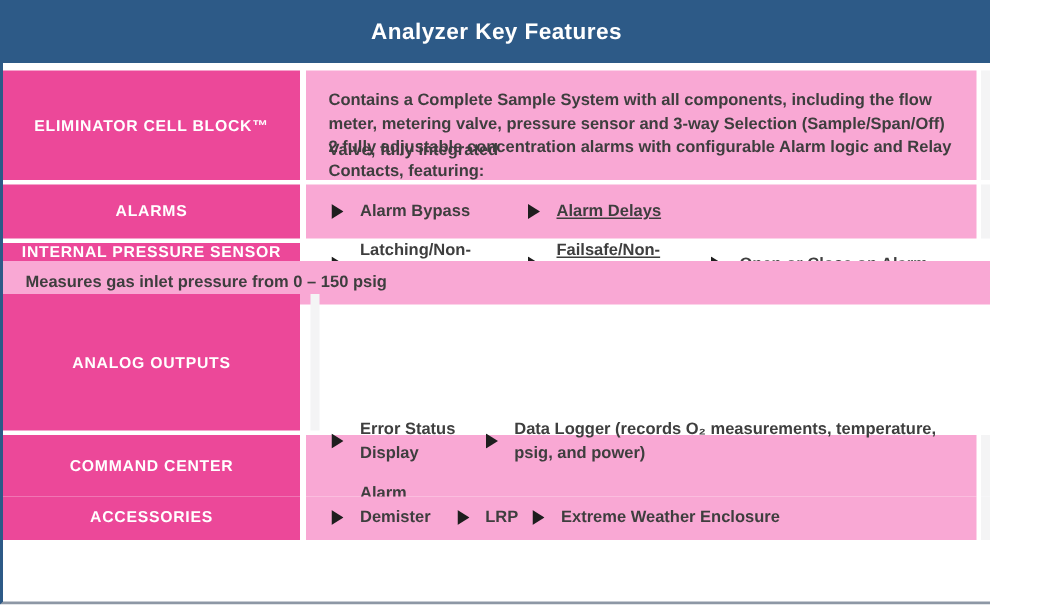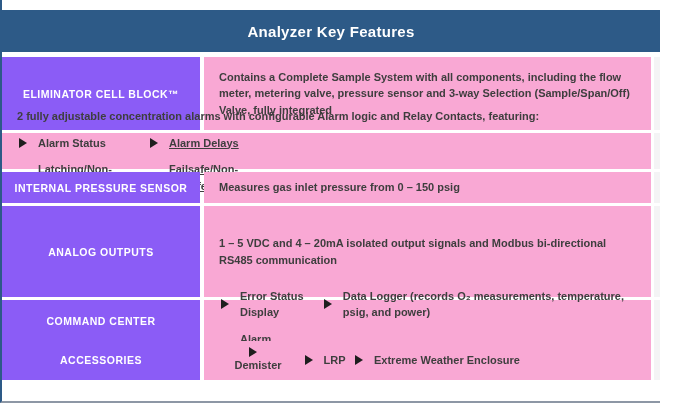--- a/index.html
+++ b/index.html
@@ -1,89 +1,90 @@
 <!DOCTYPE html>
 <html><head>
 <meta charset="utf-8">
 <style>
   html,body{margin:0;padding:0;background:#fff;}
   .wrap{
     width:660px;height:403px;box-sizing:border-box;
     background:#ffffff;
     border-left:2px solid #2d5a87;
     border-bottom:2px solid #8d97a5;
-    padding-top:10px;
+    padding-top:0;
     font-family:"Liberation Sans","DejaVu Sans",sans-serif;
     overflow:hidden;
   }
   .header{
     height:42px;background:#2d5a87;color:#ffffff;
     display:flex;align-items:center;justify-content:center;
     font-size:15px;font-weight:bold;letter-spacing:.3px;
     margin-bottom:5px;
   }
   .trow{display:flex;margin-bottom:3px;}
   .trow::after{content:"";width:6px;margin-left:3px;background:#f4f4f5;flex-shrink:0;}
   .trow:nth-of-type(1){height:65px;}
   .trow:nth-of-type(2){height:73px;}
   .trow:nth-of-type(3){height:36px;}
-  .trow:nth-of-type(4){height:31px;}
+  .trow:nth-of-type(4){height:31px;flex-direction:column;}
   .trow:nth-of-type(5){height:91px;}
   .trow:nth-of-type(6){height:41px;margin-bottom:0;}
   .label-cell{
-    width:198px;flex-shrink:0;background:#8b5cf6;color:#ffffff;
+    width:198px;flex-shrink:0;background:#ec4899;color:#ffffff;
     display:flex;align-items:center;justify-content:center;text-align:center;
     font-size:10.5px;font-weight:bold;letter-spacing:.5px;
     margin-right:4px;padding:0 10px;box-sizing:border-box;
   }
   .content-cell{
     flex:1;background:#f9a8d4;color:#3e3e3e;
     display:flex;flex-direction:column;justify-content:center;
     padding:6px 12px 6px 15px;box-sizing:border-box;
     font-size:11px;font-weight:bold;line-height:1.5;
   }
   .para{margin:0;}
   .intro{margin:0;}
   .brow{display:flex;align-items:center;margin-top:10px;}
   .brow.first{margin-top:0;}
   .bitem{display:flex;align-items:center;box-sizing:border-box;padding-left:2px;}
   .bitem .tri{display:flex;align-items:center;margin-right:11px;flex-shrink:0;}
   .alarms .bitem:nth-child(1){width:131px;}
   .alarms .bitem:nth-child(2){width:122px;text-decoration:underline;}
   .command .bitem:nth-child(1){width:127px;justify-content:space-between;}
-  .acc .bitem:nth-child(1){width:76px;flex-direction:column;}
+  .acc .bitem:nth-child(1){width:76px;}
   .acc .bitem:nth-child(2){width:58px;justify-content:center;}
 </style>
 </head>
 <body>
 
 <div class="wrap">
 
   <div class="header">
     <span>Analyzer Key Features</span>
   </div>
 
   <div class="trow">
     <div class="label-cell">ELIMINATOR CELL BLOCK™</div>
     <div class="content-cell">
       <p class="para">Contains a Complete Sample System with all components, including the flow meter, metering valve, pressure sensor and 3-way Selection (Sample/Span/Off) Valve, fully integrated</p>
     </div>
   </div>
 
   <div class="trow">
+    <div class="label-cell">ALARMS</div>
     <div class="content-cell alarms">
       <p class="intro">2 fully adjustable concentration alarms with configurable Alarm logic and Relay Contacts, featuring:</p>
       <div class="brow">
         <span class="bitem">
           <span class="tri">
               <svg width="8" height="10" viewBox="0 0 8 10">
                 <polygon points="0,0 8,5 0,10" fill="#1e1e1e"></polygon>
               </svg>
             </span>
-          <span>Alarm Status</span>
+          <span>Alarm Bypass</span>
         </span>
         <span class="bitem">
           <span class="tri">
               <svg width="8" height="10" viewBox="0 0 8 10">
                 <polygon points="0,0 8,5 0,10" fill="#1e1e1e"></polygon>
               </svg>
             </span>
           <span>Alarm Delays</span>
         </span>
       </div>
@@ -118,23 +119,20 @@
 
   <div class="trow">
     <div class="label-cell">INTERNAL PRESSURE SENSOR</div>
     <div class="content-cell">
       <p class="para">Measures gas inlet pressure from 0 – 150 psig</p>
     </div>
   </div>
 
   <div class="trow">
     <div class="label-cell">ANALOG OUTPUTS</div>
-    <div class="content-cell">
-      <p class="para">1 – 5 VDC and 4 – 20mA isolated output signals and Modbus bi-directional RS485 communication</p>
-    </div>
   </div>
 
   <div class="trow">
     <div class="label-cell">COMMAND CENTER</div>
     <div class="content-cell command">
       <div class="brow">
         <span class="bitem">
           <span class="tri">
               <svg width="8" height="10" viewBox="0 0 8 10">
                 <polygon points="0,0 8,5 0,10" fill="#1e1e1e"></polygon>

